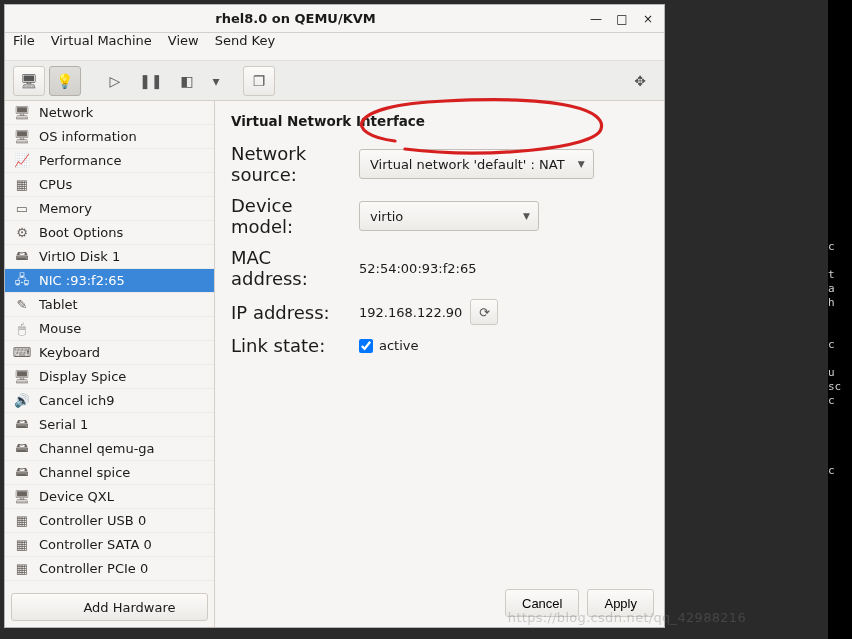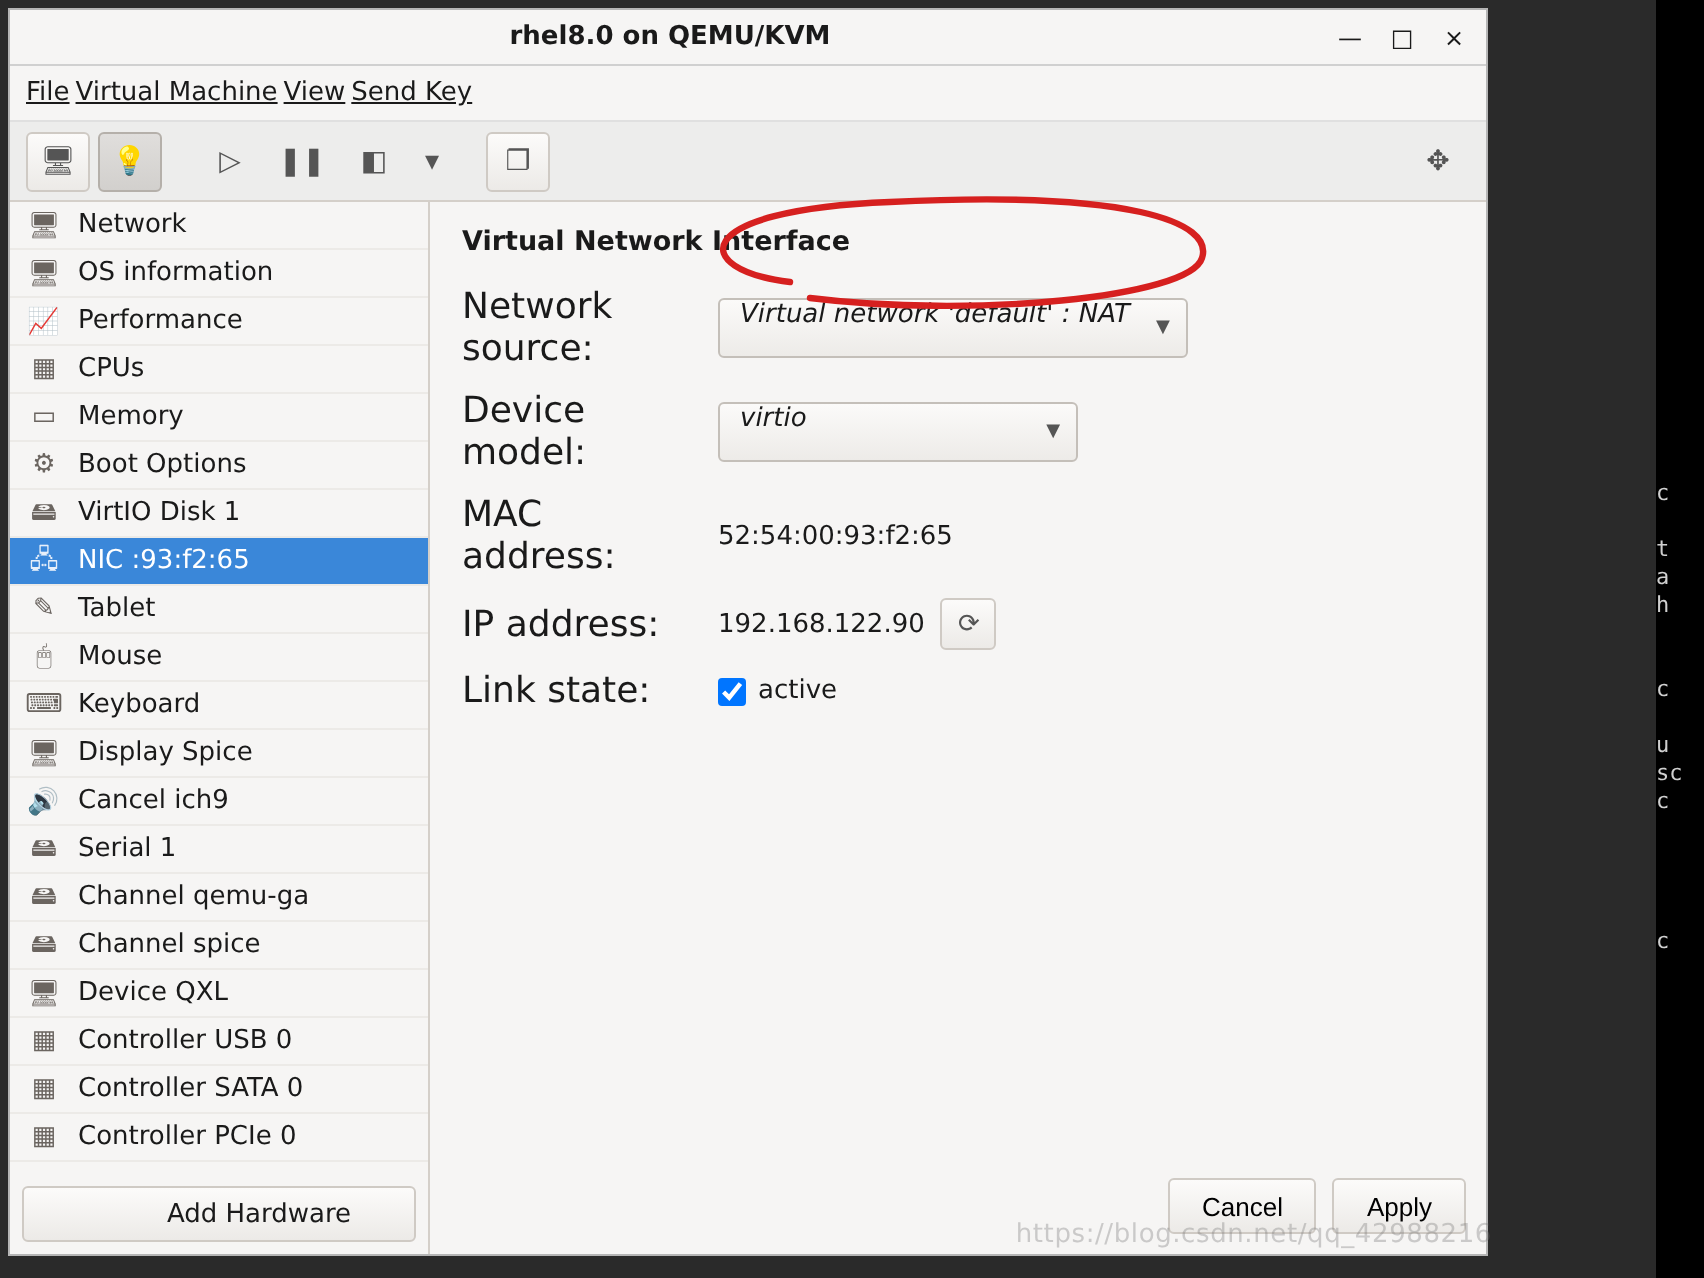--- a/index.html
+++ b/index.html
@@ -1,41 +1,41 @@
 <!DOCTYPE html>
 <html><head>
 <meta charset="utf-8">
 <style>
   * { box-sizing: border-box; margin: 0; padding: 0; }
   body { font-family: "DejaVu Sans", "Liberation Sans", sans-serif; font-size: 13px; background: #2a2a2a; color: #1a1a1a; width: 852px; height: 639px; overflow: hidden; position: relative; }
-  .window { position: absolute; left: 4px; top: 4px; width: 740px; height: 624px; background: #f6f5f4; border: 1px solid #b5b5b5; display: flex; flex-direction: column; }
+  .window { position: absolute; left: 4px; top: 4px; width: 661px; height: 624px; background: #f6f5f4; border: 1px solid #b5b5b5; display: flex; flex-direction: column; }
   .titlebar { height: 28px; background: #f6f5f4; border-bottom: 1px solid #d0d0d0; display: flex; align-items: center; padding: 0 6px; }
   .titlebar .title { flex: 1; text-align: center; font-weight: bold; font-size: 13px; }
   .titlebar .wbtn { width: 20px; height: 20px; margin-left: 6px; display: flex; align-items: center; justify-content: center; font-size: 12px; }
-  .menubar { height: 28px; display: flex; align-items: center; padding: 0 8px; gap: 3px; border-bottom: 1px solid #e0e0e0; text-decoration: underline; }
+  .menubar { height: 28px; display: flex; align-items: flex-start; padding: 0 8px; gap: 16px; border-bottom: 1px solid #e0e0e0; }
   .menubar span { font-size: 13px; }
   .toolbar { height: 40px; display: flex; align-items: center; padding: 0 8px; gap: 4px; border-bottom: 1px solid #d4cfc9; background: #ededec; }
   .tbtn { width: 32px; height: 30px; border: 1px solid #cfcac4; background: linear-gradient(#fcfbfa,#eceae7); border-radius: 3px; display: flex; align-items: center; justify-content: center; font-size: 14px; color:#555; }
   .tbtn.flat { border-color: transparent; background: transparent; }
   .tbtn.active { background: linear-gradient(#e0dedc,#d2d0cd); border-color:#b5b0aa; }
   .sep { width: 10px; }
   .toolbar .spacer { flex: 1; }
   .body { flex: 1; display: flex; min-height: 0; }
   .sidebar { width: 210px; border-right: 1px solid #d4cfc9; display: flex; flex-direction: column; min-height: 0; }
   .sidelist { flex: 1; overflow-y: auto; }
   .sideitem { height: 24px; display: flex; align-items: center; padding: 0 6px; gap: 6px; border-bottom: 1px solid #eceae7; font-size: 13px; cursor: default; }
   .sideitem.selected { background: #3a87d9; color: #fff; }
   .sideitem .ic { width: 22px; height: 18px; display: flex; align-items: center; justify-content: center; font-size: 13px; color:#6b6560; }
   .sideitem.selected .ic { color: #e8f0fa; }
   .addhw { margin: 6px; height: 28px; border: 1px solid #cfcac4; background: linear-gradient(#fcfbfa,#eceae7); border-radius: 3px; display: flex; align-items: center; justify-content: center; padding-left: 40px; }
   .detail { flex: 1; padding: 12px 16px; position: relative; }
   .detail h3 { font-size: 13.5px; font-weight: bold; margin-bottom: 14px; }
   .row { display: flex; align-items: center; margin-bottom: 10px; }
   .row .lbl { width: 128px; padding-right: 10px; font-size: 18px; }
-  .combo { position: relative; height: 30px; border: 1px solid #c4bfb9; background: linear-gradient(#fbfaf9,#edebe8); border-radius: 3px; display: flex; padding: 0 28px 0 10px; min-width: 180px; font-size: 13px; font-style: italic; }
+  .combo { position: relative; height: 30px; border: 1px solid #c4bfb9; background: linear-gradient(#fbfaf9,#edebe8); border-radius: 3px; display: flex; align-items: center; padding: 0 28px 0 10px; min-width: 180px; font-size: 13px; }
   .combo .arrow { position: absolute; right: 8px; top: 50%; transform: translateY(-50%); font-size: 9px; color:#555; }
   .combo.narrow { min-width: 100px; width: 180px; }
   .valtext { font-size: 13px; }
   .iconbtn { width: 28px; height: 26px; border: 1px solid #cfcac4; background: linear-gradient(#fcfbfa,#eceae7); border-radius: 3px; display: flex; align-items: center; justify-content: center; margin-left: 8px; font-size: 13px; color:#555;}
   .cbwrap { display: flex; align-items: center; gap: 6px; }
   .cbwrap input { width: 14px; height: 14px; }
   .footer { position: absolute; right: 10px; bottom: 10px; display: flex; gap: 8px; }
   .footer button { height: 28px; padding: 0 16px; border: 1px solid #cfcac4; background: linear-gradient(#fcfbfa,#eceae7); border-radius: 3px; font-size: 13px; }
   .circle-annot { position: absolute; pointer-events: none; }
   .watermark { position: absolute; right: 106px; bottom: 14px; color: rgba(120,120,120,0.35); font-size: 13px; letter-spacing: 0.3px; }

